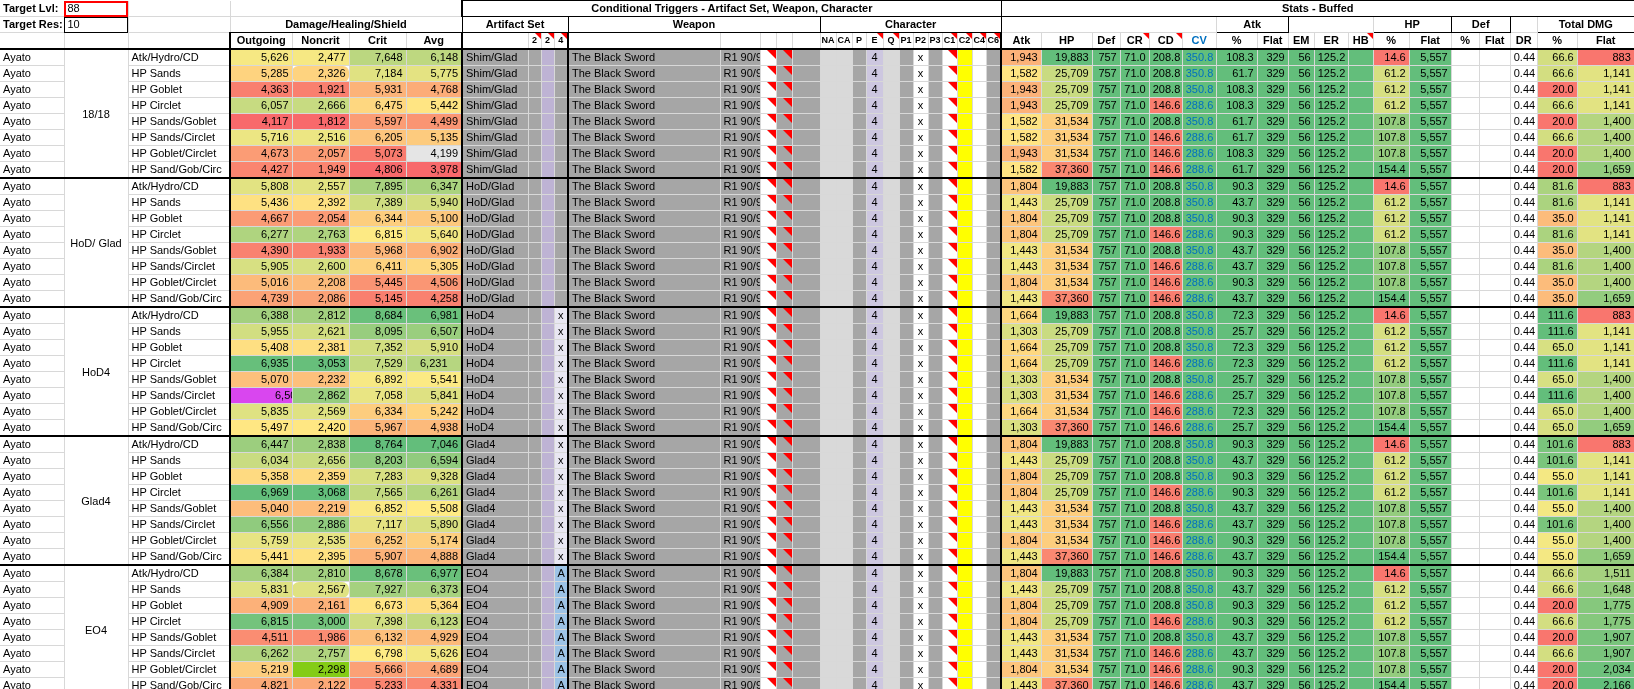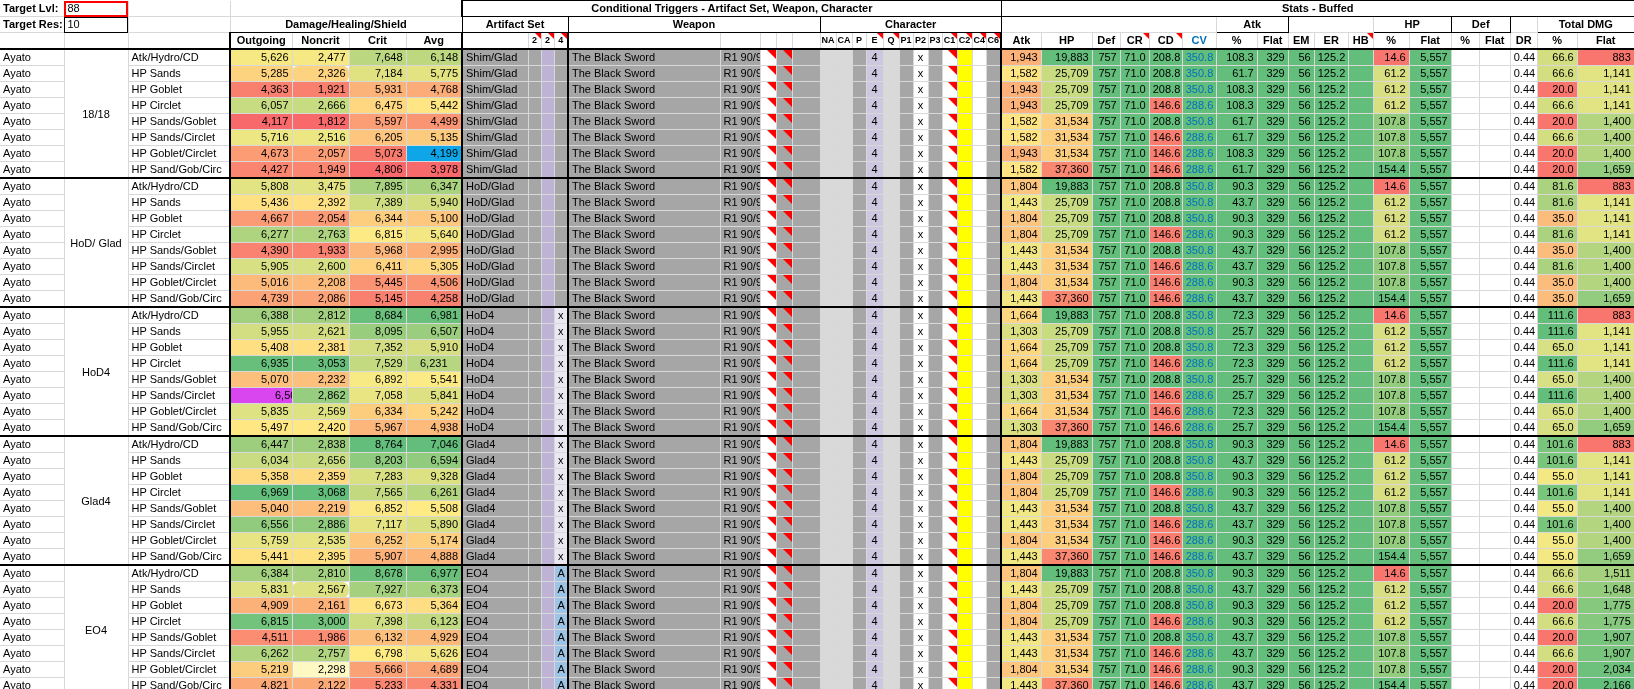--- a/index.html
+++ b/index.html
@@ -447,21 +447,21 @@
           <td class="num white">0.44</td>
           <td class="num" style="background: rgb(211, 222, 129);">66.6</td>
           <td class="num" style="background: rgb(180, 213, 128);">1,400</td>
         </tr>
         <tr>
           <td class="left">Ayato</td>
           <td class="left thickR">HP Goblet/Circlet</td>
           <td class="num" style="background: rgb(251, 156, 117);">4,673</td>
           <td class="num" style="background: rgb(251, 156, 117);">2,057</td>
           <td class="num" style="background: rgb(249, 123, 110);">5,073</td>
-          <td class="num thickR" style="background: #0ea5e9;">4,199</td>
+          <td class="num thickR" style="background: #e5e5e5;">4,199</td>
           <td class="left gray">Shim/Glad</td>
           <td class="gray"></td>
           <td class="lav2"></td>
           <td class="ctr thickR" style="background: rgb(166, 166, 166);"></td>
           <td class="left gray">The Black Sword</td>
           <td class="ctr gray">R1 90/90</td>
           <td class="tri white"></td>
           <td class="tri gray"></td>
           <td class="gray"></td>
           <td class="lgray"></td>
@@ -540,21 +540,21 @@
           <td class="num white"></td>
           <td class="num white">0.44</td>
           <td class="num" style="background: rgb(249, 118, 110);">20.0</td>
           <td class="num" style="background: rgb(147, 204, 126);">1,659</td>
         </tr>
         <tr>
           <td class="left">Ayato</td>
           <td class="grp" rowspan="8">HoD/ Glad</td>
           <td class="left thickR">Atk/Hydro/CD</td>
           <td class="num" style="background: rgb(226, 227, 130);">5,808</td>
-          <td class="num" style="background: rgb(226, 227, 130);">3,475</td>
+          <td class="num" style="background: rgb(226, 227, 130);">2,557</td>
           <td class="num" style="background: rgb(168, 210, 127);">7,895</td>
           <td class="num thickR" style="background: rgb(170, 211, 127);">6,347</td>
           <td class="left gray">HoD/Glad</td>
           <td class="gray"></td>
           <td class="lav2"></td>
           <td class="ctr thickR" style="background: rgb(166, 166, 166);"></td>
           <td class="left gray">The Black Sword</td>
           <td class="ctr gray">R1 90/90</td>
           <td class="tri white"></td>
           <td class="tri gray"></td>
@@ -730,21 +730,21 @@
           <td class="num white">0.44</td>
           <td class="num" style="background: rgb(171, 211, 127);">81.6</td>
           <td class="num" style="background: rgb(226, 227, 130);">1,141</td>
         </tr>
         <tr>
           <td class="left">Ayato</td>
           <td class="left thickR">HP Sands/Goblet</td>
           <td class="num" style="background: rgb(249, 130, 112);">4,390</td>
           <td class="num" style="background: rgb(249, 130, 112);">1,933</td>
           <td class="num" style="background: rgb(252, 181, 122);">5,968</td>
-          <td class="num thickR" style="background: rgb(252, 174, 120);">2,995</td>
+          <td class="num thickR" style="background: rgb(252, 174, 120);">6,902</td>
           <td class="left gray">HoD/Glad</td>
           <td class="gray"></td>
           <td class="lav2"></td>
           <td class="ctr thickR" style="background: rgb(166, 166, 166);"></td>
           <td class="left gray">The Black Sword</td>
           <td class="ctr gray">R1 90/90</td>
           <td class="tri white"></td>
           <td class="tri gray"></td>
           <td class="gray"></td>
           <td class="lgray"></td>
@@ -1953,21 +1953,21 @@
           <td class="num white"></td>
           <td class="num white"></td>
           <td class="num white">0.44</td>
           <td class="num" style="background: rgb(211, 222, 129);">66.6</td>
           <td class="num" style="background: rgb(121, 196, 124);">1,907</td>
         </tr>
         <tr>
           <td class="left">Ayato</td>
           <td class="left thickR">HP Goblet/Circlet</td>
           <td class="num" style="background: rgb(253, 205, 126);">5,219</td>
-          <td class="num" style="background: #fef9c3;">2,298</td>
+          <td class="num" style="background: #84cc16;">2,298</td>
           <td class="num" style="background: rgb(251, 161, 118);">5,666</td>
           <td class="num thickR" style="background: rgb(251, 165, 119);">4,689</td>
           <td class="left gray">EO4</td>
           <td class="gray"></td>
           <td class="lav2"></td>
           <td class="ctr thickR" style="background: rgb(157, 195, 230);">A</td>
           <td class="left gray">The Black Sword</td>
           <td class="ctr gray">R1 90/90</td>
           <td class="tri white"></td>
           <td class="tri gray"></td>

